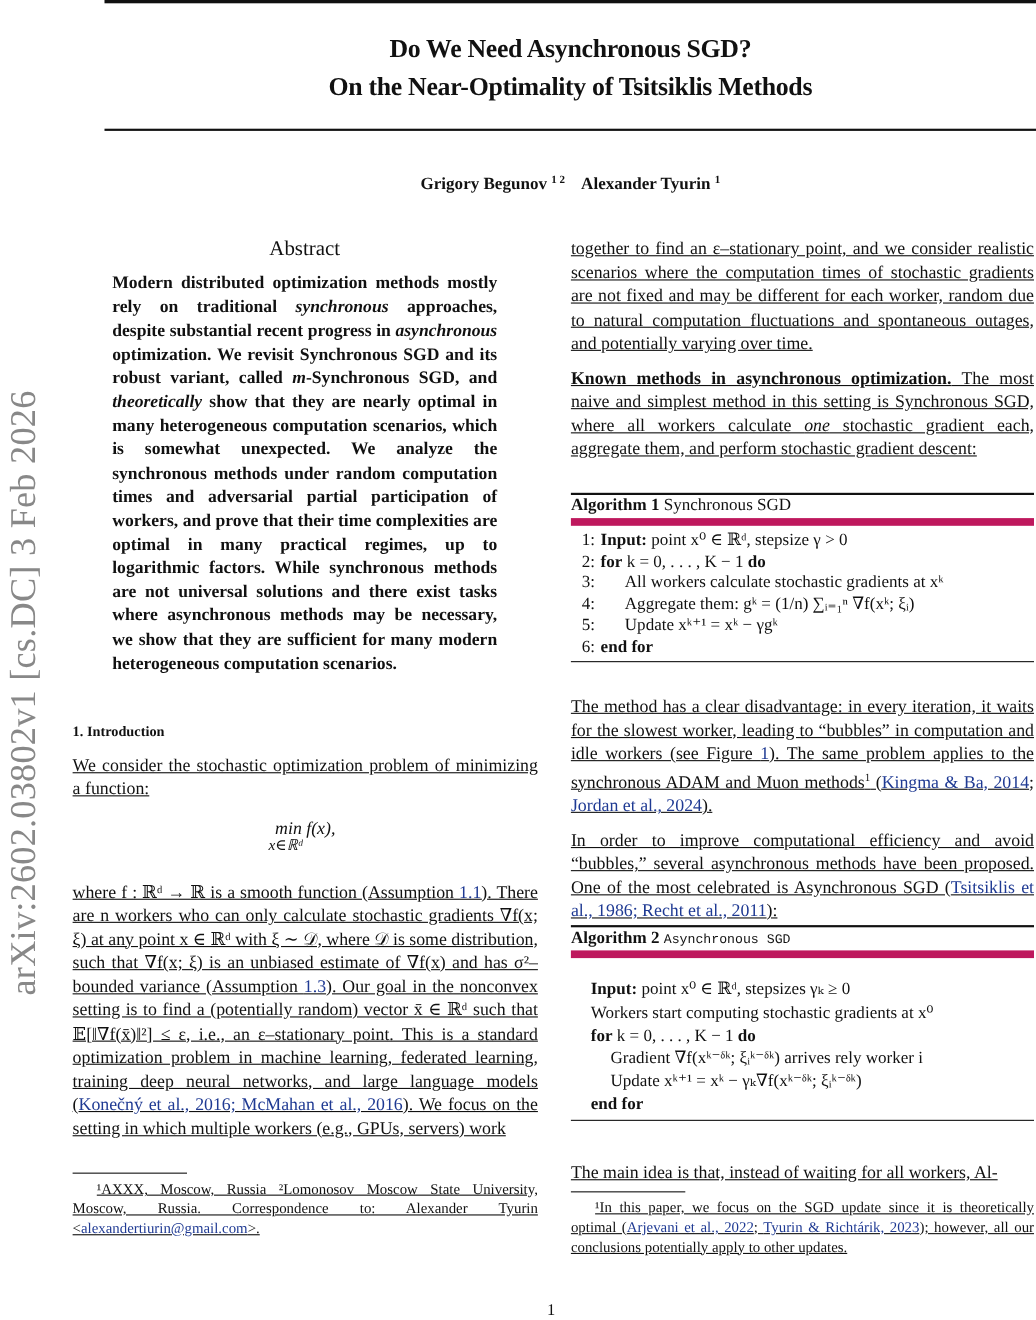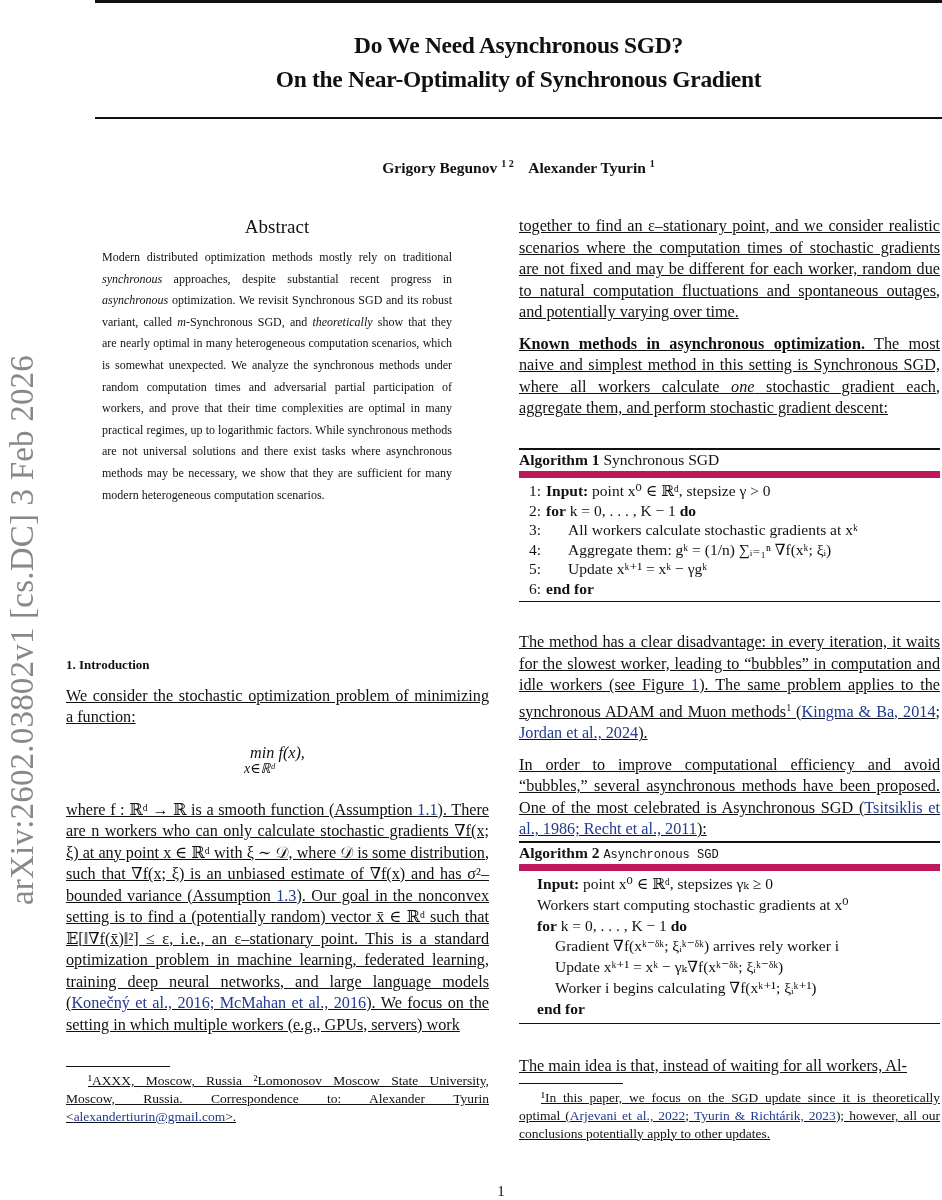--- a/index.html
+++ b/index.html
@@ -11,22 +11,22 @@
   .authors { position: absolute; left: 95px; right: 0; top: 158px; text-align: center;
              font-weight: bold; font-size: 15.5px; }
   .authors sup { font-weight: bold; font-size: 10px; }
   .arxiv { position: absolute; left: 4px; top: 905px; transform-origin: 0 0; transform: rotate(-90deg);
            font-size: 33px; color: #888; white-space: nowrap; letter-spacing: 0.2px; }
   .col { position: absolute; font-size: 16.2px; line-height: 21.5px; text-align: justify; }
   .left { left: 66px; width: 423px; }
   .right { left: 519px; width: 421px; }
   .abs-title { position: absolute; left: 102px; width: 350px; top: 216px; text-align: center;
                font-weight: normal; font-size: 19px; }
-  .abs-body { position: absolute; left: 102px; width: 350px; top: 247px; font-size: 12px;
-              line-height: 21.6px; text-align: justify; }
+  .abs-body { position: absolute; left: 102px; width: 350px; top: 247px; font-size: 16px;
+              line-height: 21.6px; text-align: justify; font-weight: bold; }
   .sec { font-weight: bold; font-size: 13px; margin: 0; }
   p { margin: 0; text-decoration: underline; }
   .link { color: #1f3a93; }
   i, .m { font-style: italic; }
   .math-center { text-align: center; margin: 14px 0 14px 0; }
   .alg { position: absolute; left: 519px; width: 421px; font-size: 15.5px; }
   .alg .top { border-top: 2px solid #111; }
   .alg .head { padding: 1px 0 2px 0; border-bottom: 7px solid #be185d; }
   .alg .body { padding: 3px 0 3px 0; border-bottom: 1.5px solid #111; line-height: 19.5px; }
   .alg .ln { display: flex; }
@@ -36,21 +36,21 @@
   .fn { font-size: 13.5px; line-height: 17.8px; text-align: justify; }
   .fnrule { width: 104px; height: 1px; background: #111; margin: 0 0 5px 0; }
   .pageno { position: absolute; left: 0; right: 0; top: 1183px; text-align: center; font-size: 15px; padding-left: 60px; }
 </style>
 </head>
 <body>
 
 <div class="rule" style="top:0;height:3px;"></div>
 <div class="title">
   <div>Do We Need Asynchronous SGD?</div>
-  <div>On the Near-Optimality of Synchronous Gradient</div>
+  <div>On the Near-Optimality of Tsitsiklis Methods</div>
 </div>
 <div class="rule" style="top:117px;height:2px;"></div>
 
 <div class="authors">
   <span>Grigory Begunov</span>
   <sup>1 2</sup>
   &nbsp;&nbsp;
   <span>Alexander Tyurin</span>
   <sup>1</sup>
 </div>
@@ -112,27 +112,26 @@
 </div>
 
 <div class="col right" style="top:632px;">
   <p><span>The method has a clear disadvantage: in every iteration, it waits for the slowest worker, leading to “bubbles” in computation and idle workers (see Figure </span><span class="link">1</span><span>). The same problem applies to the synchronous ADAM and Muon methods</span><sup class="link" style="font-size:10px;color:#111;">1</sup><span> (</span><span class="link">Kingma &amp; Ba, 2014</span><span>; </span><span class="link">Jordan et al., 2024</span><span>).</span></p>
   <p style="margin-top:10px;"><span>In order to improve computational efficiency and avoid “bubbles,” several asynchronous methods have been proposed. One of the most celebrated is Asynchronous SGD (</span><span class="link">Tsitsiklis et al., 1986; Recht et al., 2011</span><span>):</span></p>
 </div>
 
 <div class="alg" style="top:841px;">
   <div class="top"></div>
   <div class="head"><b>Algorithm 2</b> <span class="sans">Asynchronous SGD</span></div>
-  <div class="body" style="padding-left:18px;line-height:20.8px;">
+  <div class="body" style="padding-left:18px;line-height:20.8px;margin-top:16px;">
     <div><b>Input:</b><span> point x⁰ ∈ ℝᵈ, stepsizes γₖ ≥ 0</span></div>
     <div>Workers start computing stochastic gradients at x⁰</div>
     <div><b>for</b><span> k = 0, . . . , K − 1 </span><b>do</b></div>
     <div class="ind" style="padding-left:18px;">Gradient ∇f(xᵏ⁻ᵟᵏ; ξᵢᵏ⁻ᵟᵏ) arrives rely worker i</div>
     <div class="ind" style="padding-left:18px;">Update xᵏ⁺¹ = xᵏ − γₖ∇f(xᵏ⁻ᵟᵏ; ξᵢᵏ⁻ᵟᵏ)</div>
-    <div class="ind" style="padding-left:18px;">Worker i begins calculating ∇f(xᵏ⁺¹; ξᵢᵏ⁺¹)</div>
     <div><b>end for</b></div>
   </div>
 </div>
 
 <div class="col right" style="top:1056px;">
   <p>The main idea is that, instead of waiting for all workers, Al-</p>
 </div>
 
 <div class="col right fn" style="top:1083px;">
   <div class="fnrule"></div>

